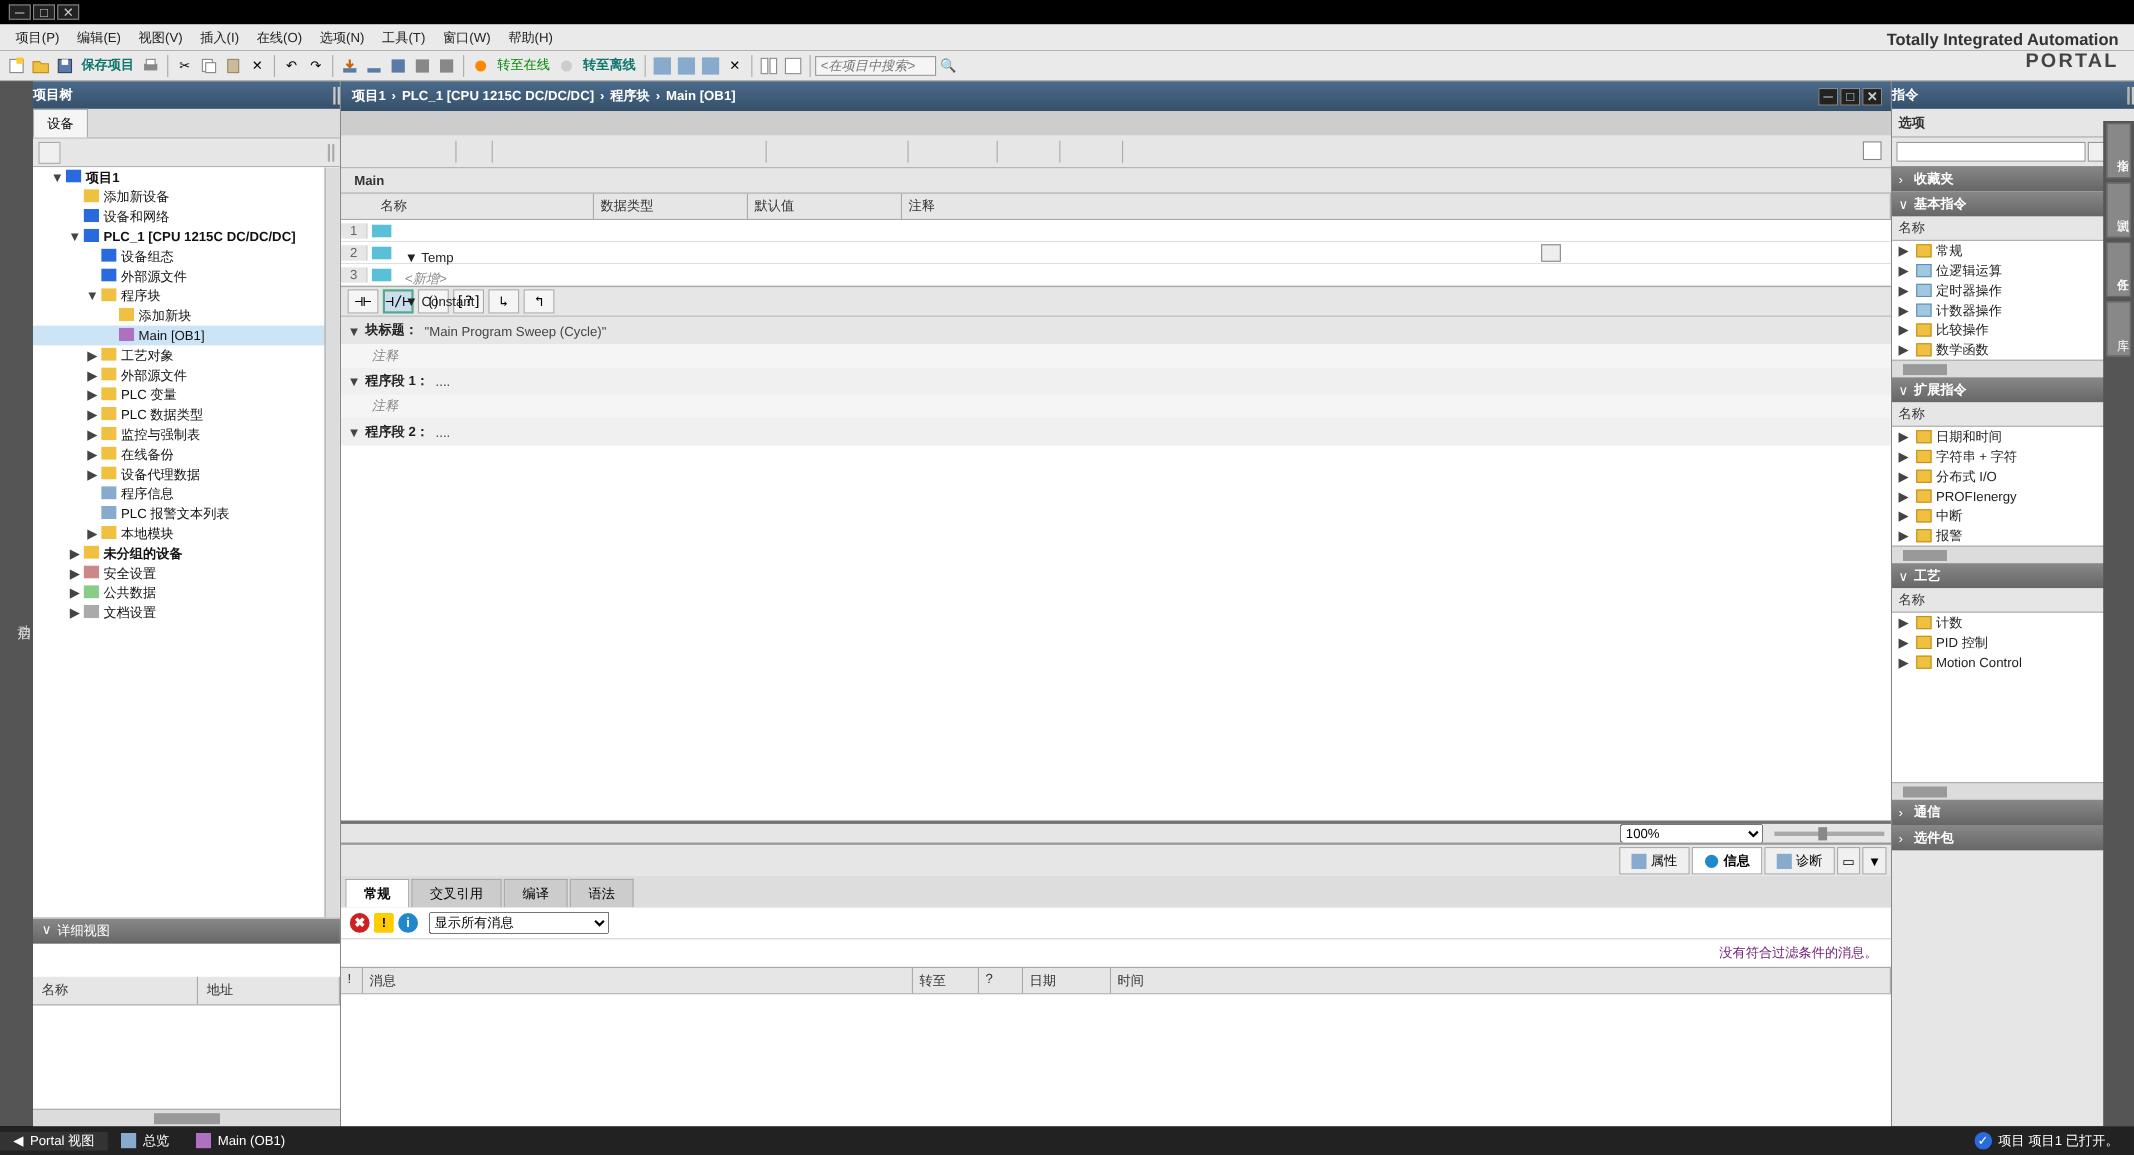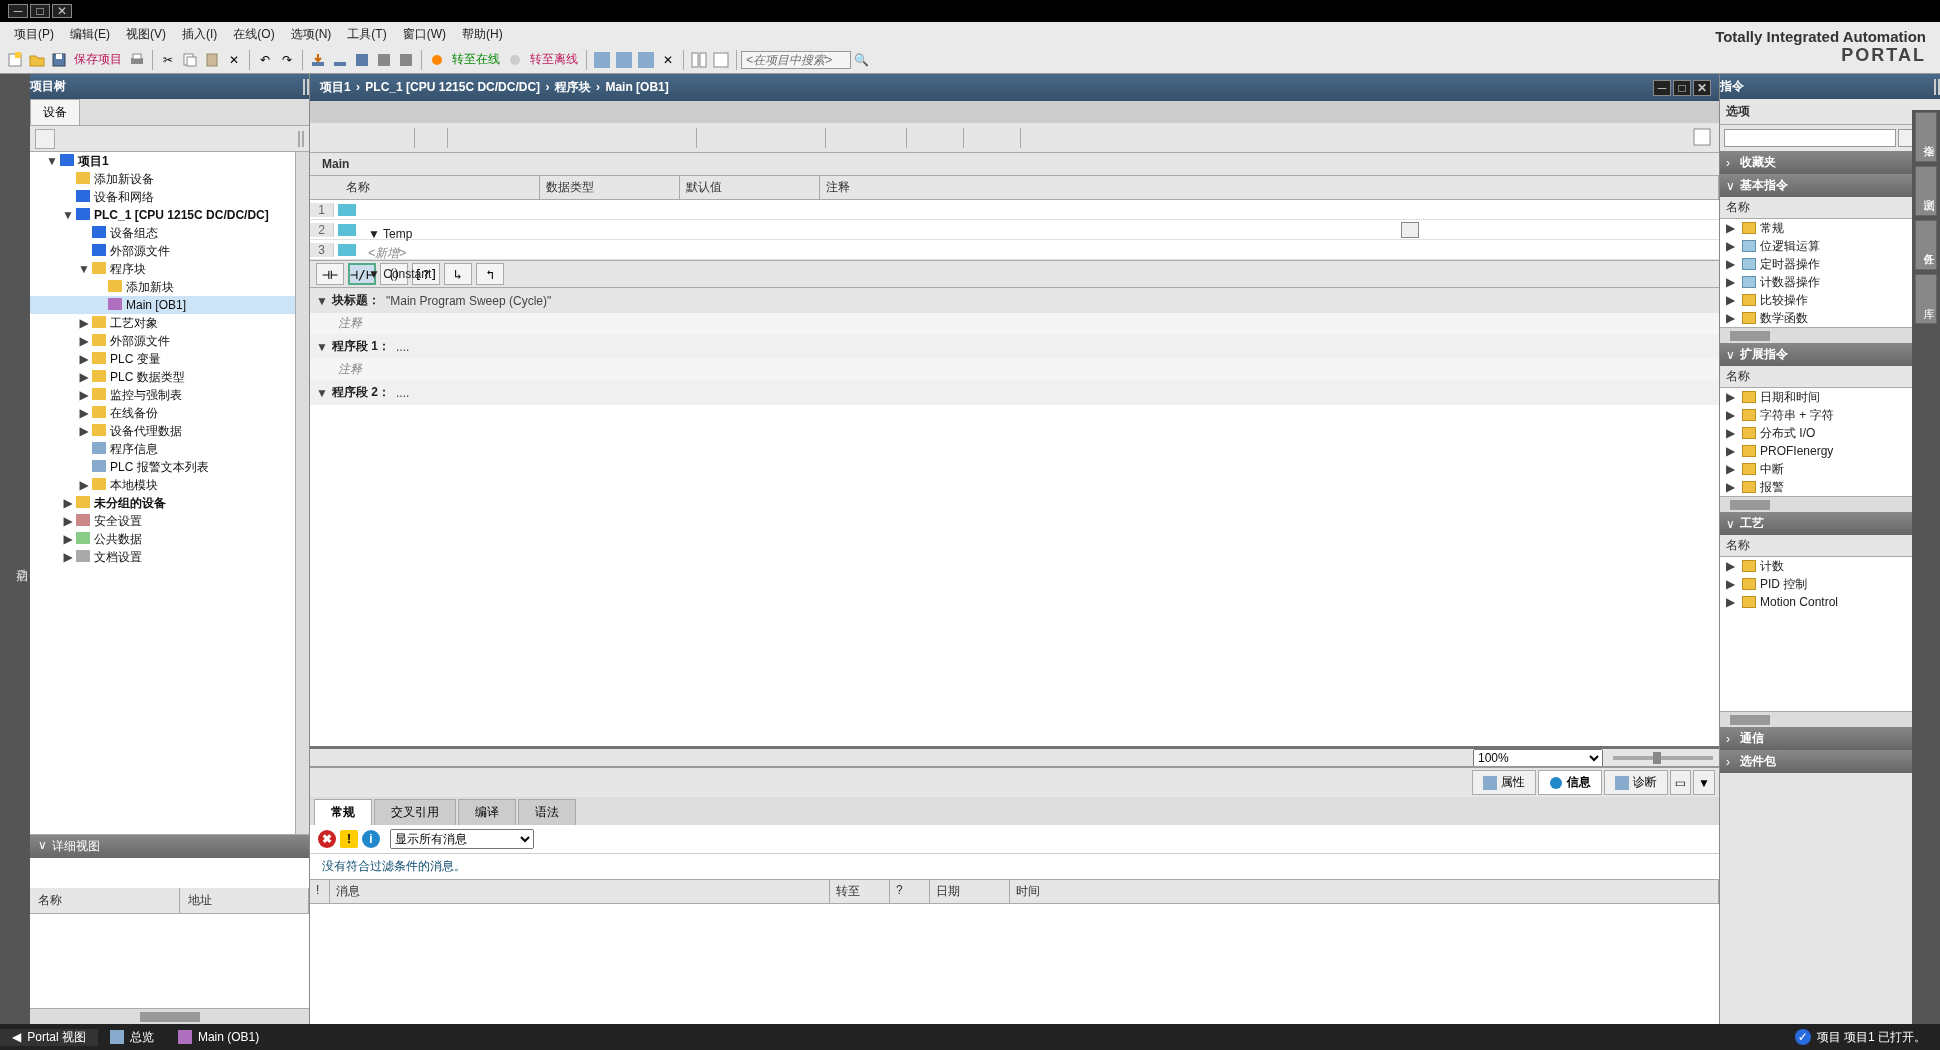--- a/index.html
+++ b/index.html
@@ -9,21 +9,21 @@
 .titlebar .winbtn { width: 20px; height: 14px; border: 1px solid #888; margin-left: 2px; background: #222; display: inline-block; text-align: center; line-height: 12px; color: #ccc; }
 .menubar { background: #eaeaea; height: 24px; display: flex; align-items: center; padding: 0 6px; }
 .menubar .mitem { padding: 0 8px; color: #222; cursor: default; }
 .branding { position: absolute; right: 14px; top: 28px; text-align: right; color: #333; }
 .branding .tia { font-size: 15px; font-weight: bold; }
 .branding .portal { font-size: 18px; font-weight: bold; letter-spacing: 2px; color: #444; }
 .toolbar { background: #eaeaea; height: 28px; display: flex; align-items: center; padding: 0 4px; border-bottom: 1px solid #999; }
 .toolbar .tb { width: 20px; height: 20px; margin: 0 1px; display: inline-flex; align-items: center; justify-content: center; border: 1px solid transparent; }
 .toolbar .sep { width: 1px; height: 20px; background: #aaa; margin: 0 4px; }
 .toolbar .tbtext { color: #080; margin: 0 4px; }
-.toolbar .tbtext.dis { color: #be185d; }
+.toolbar .tbtext.dis { color: #0f766e; font-weight: bold; }
 .toolbar input.search { width: 110px; height: 18px; border: 1px solid #999; background: #f5f5f5; color: #888; font-style: italic; padding: 0 4px; }
 .layout { display: flex; height: calc(100% - 22px - 24px - 28px - 26px); }
 .left-sidebar { width: 30px; background: #555; writing-mode: vertical-rl; text-orientation: upright; color: #ddd; text-align: center; padding-top: 20px; }
 .leftpanel { width: 280px; background: #e6e6e6; border-right: 1px solid #888; display: flex; flex-direction: column; }
 .panel-header { background: linear-gradient(#4a6a8a, #35506a); color: #fff; padding: 4px 0; font-weight: bold; display: flex; align-items: center; justify-content: space-between; }
 .panel-header .hbtn { width: 14px; height: 14px; border: 1px solid #ccc; background: #666; margin-left: 2px; }
 .tab-header { background: #ddd; display: flex; border-bottom: 1px solid #aaa; }
 .tab-header .tab { padding: 4px 12px; border: 1px solid #aaa; border-bottom: none; background: #f5f5f5; margin-right: 2px; }
 .tree-toolbar { background: #e6e6e6; height: 26px; border-bottom: 1px solid #aaa; display: flex; align-items: center; justify-content: space-between; padding: 0 4px; }
 .tree-toolbar .tb { width: 20px; height: 20px; border: 1px solid #aaa; background: #f0f0f0; margin: 0 1px; }
@@ -77,22 +77,22 @@
 .zoom-bar { background: #e6e6e6; height: 20px; display: flex; justify-content: flex-end; align-items: center; padding: 0 6px; border-top: 3px solid #737373; }
 .zoom-bar select { width: 130px; height: 18px; }
 .info-tabs { background: #e6e6e6; display: flex; justify-content: flex-end; padding: 2px 4px; border-top: 2px solid #999; }
 .info-tabs .it { padding: 3px 10px; border: 1px solid #aaa; background: #f0f0f0; margin-left: 2px; display: flex; align-items: center; }
 .info-tabs .it .ico { width: 14px; height: 14px; margin-right: 4px; }
 .sub-tabs { background: #ddd; display: flex; padding: 2px 4px 0; }
 .sub-tabs .st { padding: 4px 16px; border: 1px solid #aaa; border-bottom: none; background: #ccc; margin-right: 2px; }
 .sub-tabs .st.active { background: #fff; font-weight: bold; }
 .msg-bar { background: #fff; padding: 4px 8px; display: flex; align-items: center; border-bottom: 1px solid #ccc; }
 .msg-bar .mi { width: 18px; height: 18px; border-radius: 50%; margin-right: 4px; color: #fff; text-align: center; line-height: 18px; font-weight: bold; }
-.msg-bar select { width: 144px; height: 20px; margin-left: 6px; }
-.msg-text { padding: 4px 12px; background: #fff; color: #0c4a6e; }
+.msg-bar select { width: 164px; height: 20px; margin-left: 6px; }
+.msg-text { padding: 4px 12px; background: #fff; color: #701a75; text-align: right; }
 .msg-grid-hdr { display: flex; background: #e6e6e6; border-top: 1px solid #aaa; border-bottom: 1px solid #aaa; }
 .msg-grid-hdr .c { padding: 3px 6px; border-right: 1px solid #aaa; color: #333; }
 .msg-grid-body { background: #fff; height: 120px; }
 .rightpanel { width: 220px; background: #e6e6e6; display: flex; flex-direction: column; }
 .rightpanel .panel-header { font-size: 13px; }
 .opt-bar { background: #e6e6e6; padding: 4px 6px; border-bottom: 1px solid #aaa; font-weight: bold; color: #333; }
 .opt-search { padding: 4px; display: flex; }
 .opt-search input { flex: 1; border: 1px solid #999; height: 18px; }
 .opt-search .b { width: 18px; height: 18px; border: 1px solid #999; margin-left: 2px; background: #f0f0f0; }
 .cat-header { background: linear-gradient(#888, #666); color: #fff; padding: 3px 6px; display: flex; align-items: center; }

